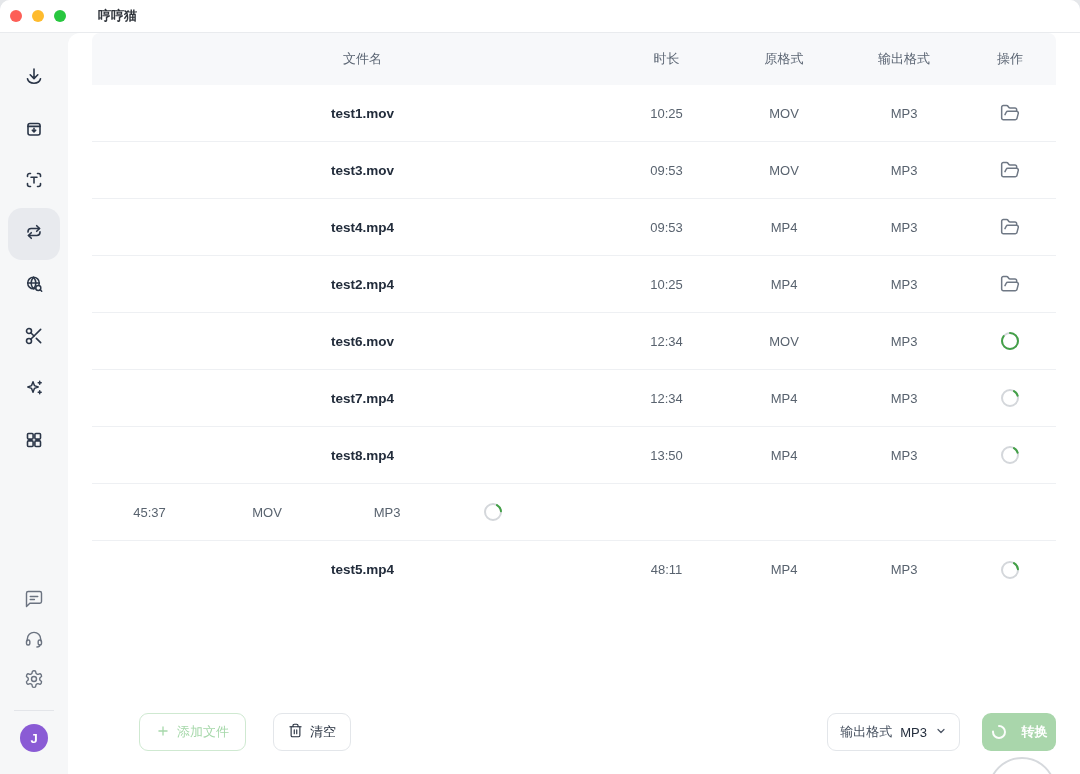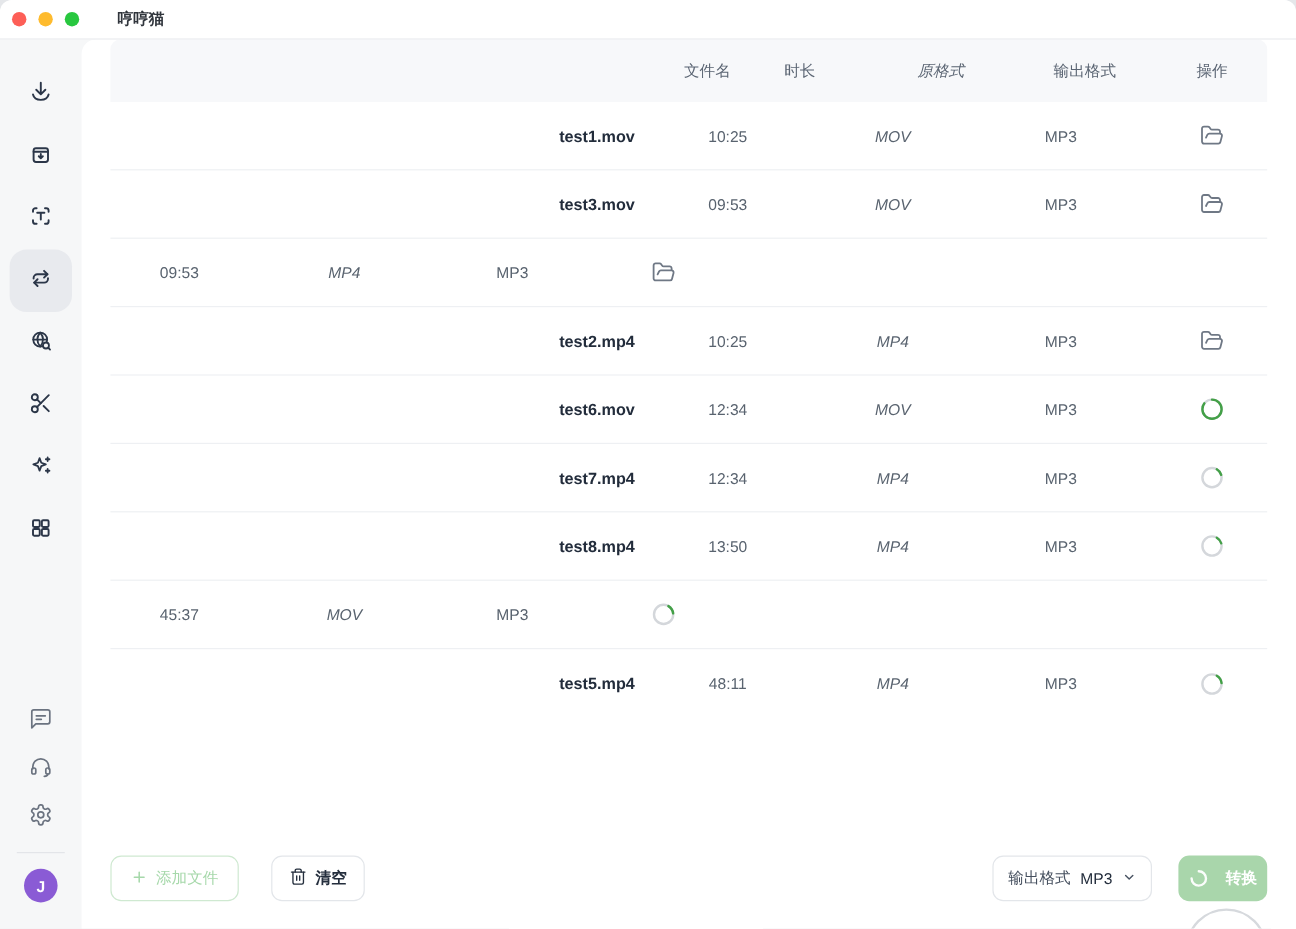--- a/index.html
+++ b/index.html
@@ -22,37 +22,37 @@
   .util-item { width:40px; height:40px; display:flex; align-items:center; justify-content:center; color:#6b7380; cursor:pointer; }
   .sb-divider { width:40px; height:1px; background:#e3e5e9; margin:9px 0 13px; }
   .avatar { width:28px; height:28px; border-radius:50%; background:#8a5bd5; color:#fff; font-size:13px; font-weight:700; display:flex; align-items:center; justify-content:center; margin-bottom:22px; }
 
   
   .panel { position:absolute; left:68px; top:33px; right:0; bottom:0; background:#ffffff; border-top-left-radius:12px; overflow:hidden; }
   .page-title { margin:25px 24px 20px; font-size:20px; line-height:28px; font-weight:700; color:#18212f; }
 
   .table { margin:0 24px; }
   .thead { display:flex; align-items:center; height:52px; background:#f7f8fa; border-radius:8px 8px 0 0; font-size:13px; color:#5b6573; }
-  .trow { display:flex; align-items:center; height:57px; border-bottom:1px solid #eef0f3; font-size:13px; color:#59636f;gap:20px; }
+  .trow { display:flex; align-items:center; height:57px; border-bottom:1px solid #eef0f3; font-size:13px; color:#59636f; }
   .trow:last-child { border-bottom:none; }
   .c { text-align:center; }
-  .col-name { flex:1; text-align:right; padding-left:24px; }
+  .col-name { flex:1; text-align:center; padding-left:24px; }
   .trow .col-name { color:#222c3b; font-weight:700; font-size:13.5px; }
   .col-dur { width:115px; }
-  .col-src { width:120px;font-style:italic; }
+  .col-src { width:120px; }
   .col-out { width:120px; }
   .col-op  { width:92px; display:flex; align-items:center; justify-content:center; }
   .folder-btn { background:none; border:none; cursor:pointer; color:#6f7885; display:flex; align-items:center; justify-content:center; padding:2px; }
 
   
   .footer { position:absolute; left:24px; right:24px; bottom:23px; height:38px; display:flex; justify-content:space-between; align-items:center; }
   .fgroup { display:flex; align-items:center; }
-  .btn { height:38px; display:flex; align-items:center; justify-content:center; border-radius:9px; font-size:13px; background:#fff; border:1px solid #e3e6ea; cursor:pointer; font-family:inherit; }
+  .btn { height:38px; display:flex; align-items:center; justify-content:center; border-radius:9px; font-size:13px; background:#fff; border:1px solid #e3e6ea; cursor:pointer; font-family:inherit;margin-left:47px; }
   .btn-add { border-color:#cfe9d1; color:#a6d8aa; gap:7px; padding:0 16px; cursor:default; }
-  .btn-clear { color:#242e3d; gap:7px; padding:0 14px; margin-left:27px; font-weight:700; }
+  .btn-clear { color:#242e3d; gap:7px; padding:0 14px; margin-left:27px; font-weight:400; }
   .dropdown { height:38px; border:1px solid #e3e6ea; border-radius:9px; background:#fff; display:flex; align-items:center; gap:8px; padding:0 12px; font-size:13px; cursor:pointer; }
   .dd-label { color:#454f5e; }
   .dd-value { color:#242e3d; font-weight:500; }
   .btn-convert { width:74px; margin-left:22px; background:#a9d6ab; border:none; color:#ffffff; gap:15px; font-weight:600; cursor:default; }
   .floating-bubble { position:absolute; left:920px; top:724px; width:68px; height:68px; border-radius:50%; background:#fff; border:2px solid #d6d9dd; }
 </style>
 </head>
 <body>
 
 <div class="window">
@@ -208,20 +208,21 @@
             <div class="c col-out">MP3</div>
             <div class="c col-op">
               <button class="folder-btn">
   <svg width="20" height="20" viewBox="0 0 24 24" fill="none" stroke="currentColor" stroke-width="1.8" stroke-linecap="round" stroke-linejoin="round">
     <path d="M6 14l1.45-2.9A2 2 0 019.24 10H20a2 2 0 011.94 2.5l-1.55 6a2 2 0 01-1.94 1.5H4a2 2 0 01-2-2V5a2 2 0 012-2h3.93a2 2 0 011.66.9l.82 1.2a2 2 0 001.66.9H18a2 2 0 012 2v2"></path>
   </svg>
               </button>
             </div>
           </div>
           <div class="trow">
+            <div class="c col-name">test4.mp4</div>
             <div class="c col-dur">09:53</div>
             <div class="c col-src">MP4</div>
             <div class="c col-out">MP3</div>
             <div class="c col-op">
               <button class="folder-btn">
   <svg width="20" height="20" viewBox="0 0 24 24" fill="none" stroke="currentColor" stroke-width="1.8" stroke-linecap="round" stroke-linejoin="round">
     <path d="M6 14l1.45-2.9A2 2 0 019.24 10H20a2 2 0 011.94 2.5l-1.55 6a2 2 0 01-1.94 1.5H4a2 2 0 01-2-2V5a2 2 0 012-2h3.93a2 2 0 011.66.9l.82 1.2a2 2 0 001.66.9H18a2 2 0 012 2v2"></path>
   </svg>
               </button>
             </div>

